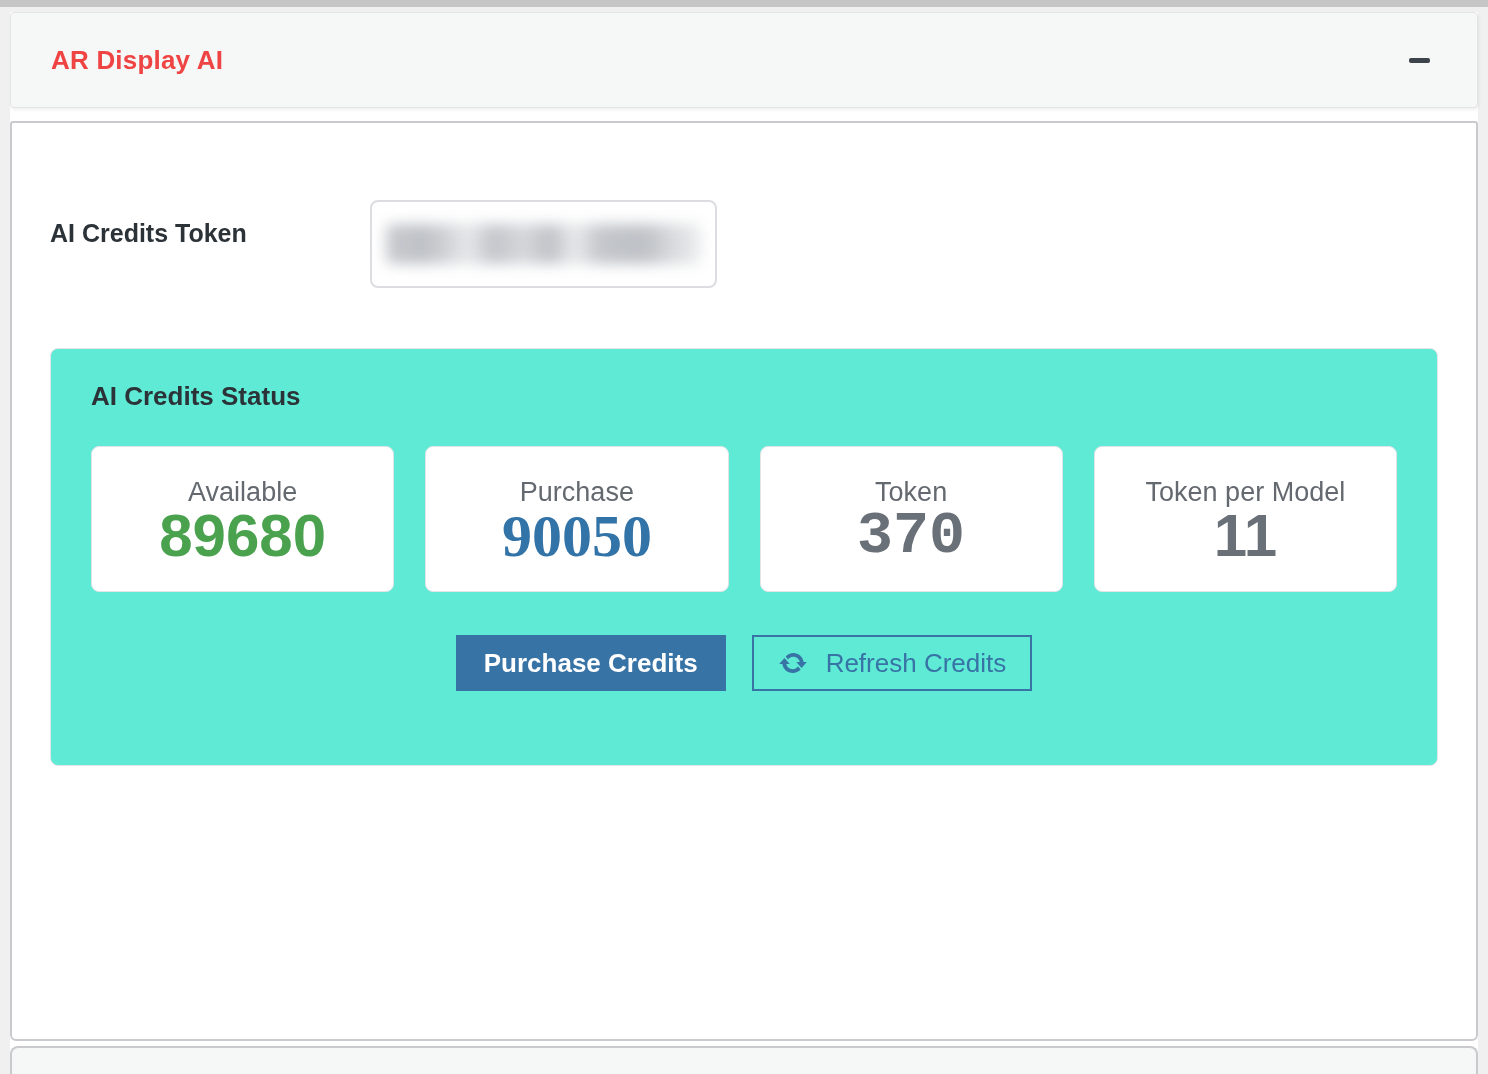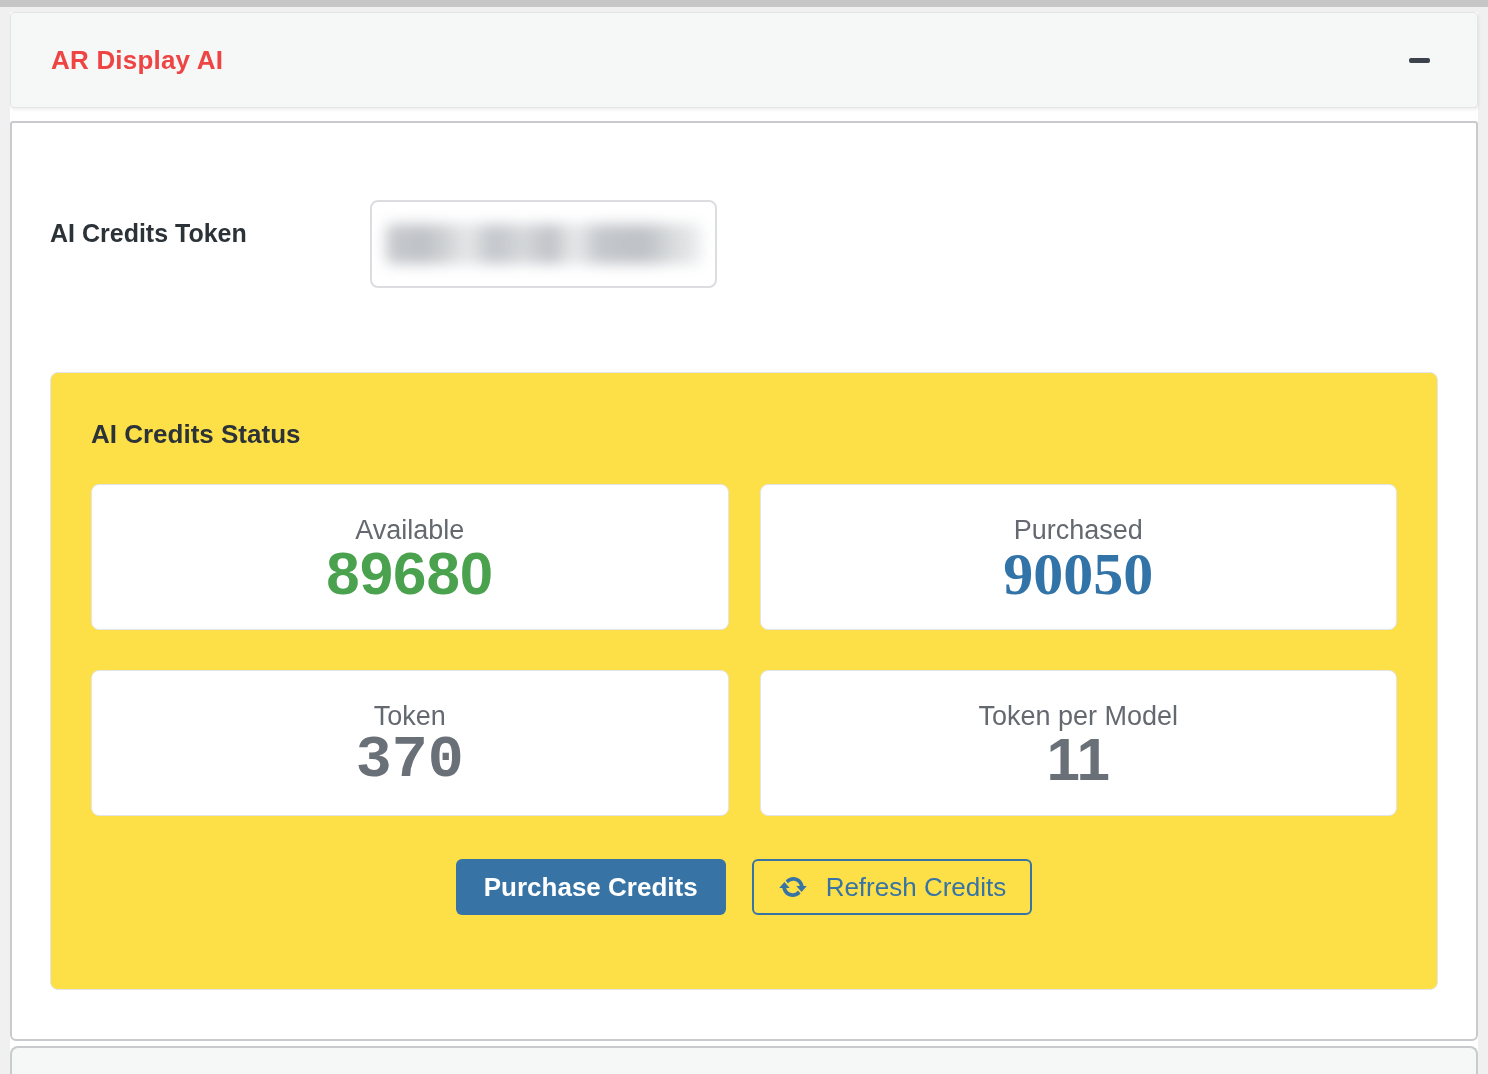--- a/index.html
+++ b/index.html
@@ -81,36 +81,36 @@
     border-radius: 6px;
     background: linear-gradient(90deg,
       #b6b9be 0%, #a9adb3 12%, #c4c7cb 20%, #dfe1e3 26%,
       #aeb2b8 34%, #c9ccd0 44%, #a9adb3 52%, #e2e4e6 60%,
       #b0b4ba 68%, #a9adb3 82%, #cfd2d5 92%, #e5e7e9 100%);
     filter: blur(7px);
     opacity: 0.75;
   }
   
   .status-panel {
-    margin-top: 84px;
-    background: #fde047;
+    margin-top: 60px;
+    background: #5eead4;
     border: 1px solid #e3e5e8;
     border-radius: 8px;
-    padding: 45px 40px 74px 40px;
+    padding: 31px 40px 74px 40px;
   }
   .status-heading {
     font-size: 26px;
     line-height: 32px;
     font-weight: 700;
     color: #2c3338;
     margin-bottom: 34px;
   }
   .cards-grid {
     display: grid;
-    grid-template-columns: 1fr 1fr;
+    grid-template-columns: 1fr 1fr 1fr 1fr;
     column-gap: 31px;
     row-gap: 40px;
   }
   .stat-card {
     height: 146px;
     background: #ffffff;
     border: 1px solid #e2e4e8;
     border-radius: 8px;
     display: flex;
     flex-direction: column;
@@ -130,21 +130,21 @@
   
   .buttons-row {
     margin-top: 43px;
     display: flex;
     justify-content: center;
     align-items: center;
     gap: 26px;
   }
   .btn {
     height: 56px;
-    border-radius: 6px;
+    border-radius: 0;
     font-family: "Liberation Sans", "DejaVu Sans", sans-serif;
     font-size: 26px;
     display: flex;
     align-items: center;
     cursor: pointer;
   }
   .btn-primary {
     padding: 0 28px;
     border: none;
     color: #ffffff;
@@ -195,21 +195,21 @@
       <div class="status-heading">AI Credits Status</div>
 
       <div class="cards-grid">
 
         <div class="stat-card">
           <div class="stat-label">Available</div>
           <div class="stat-value" style="color: rgb(74, 162, 79);">89680</div>
         </div>
 
         <div class="stat-card">
-          <div class="stat-label">Purchased</div>
+          <div class="stat-label">Purchase</div>
           <div class="stat-value" style="color: rgb(50, 115, 168); font-family: Liberation Serif, serif;">90050</div>
         </div>
 
         <div class="stat-card">
           <div class="stat-label">Token</div>
           <div class="stat-value" style="color: rgb(106, 112, 119); font-family: Liberation Mono, monospace;">370</div>
         </div>
 
         <div class="stat-card">
           <div class="stat-label">Token per Model</div>

